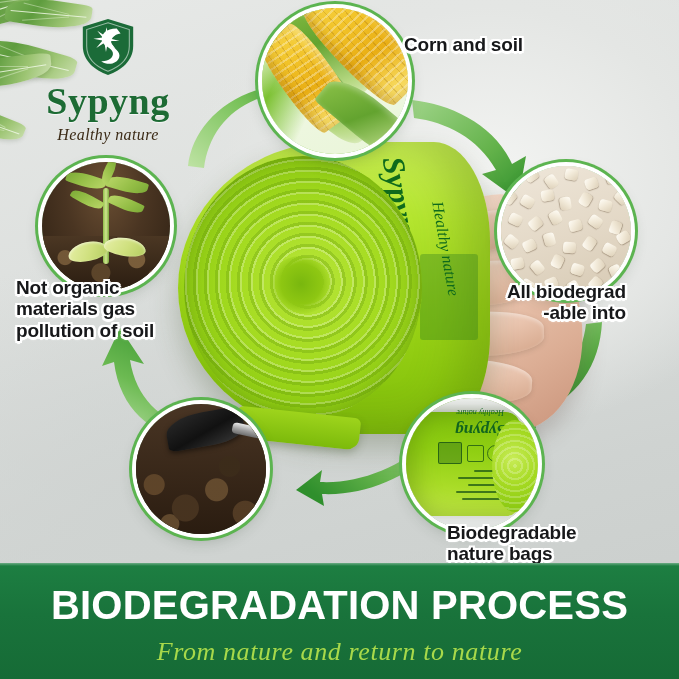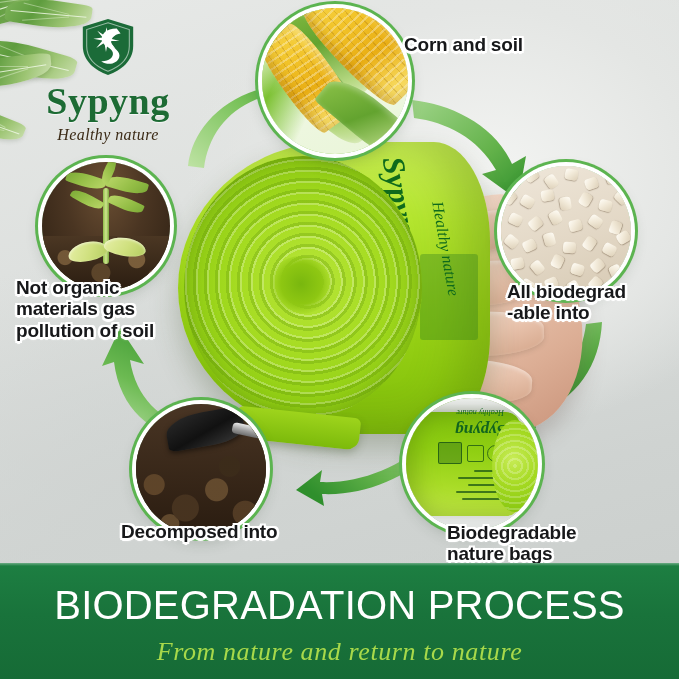--- a/index.html
+++ b/index.html
@@ -225,21 +225,21 @@
   .banner{
     position:absolute;left:0;right:0;bottom:0;
     background:linear-gradient(180deg,#1d7f42 0%,#19733b 45%,#166b36 100%);
     text-align:center;
   }
   .banner:before{
     content:"";position:absolute;left:0;right:0;top:0;height:3px;
     background:linear-gradient(180deg,rgba(255,255,255,.35),rgba(255,255,255,0));
   }
   .banner-title{
-    color:#ffffff;font-weight:400;letter-spacing:.2px;line-height:1;
+    color:#ffffff;font-weight:700;letter-spacing:.2px;line-height:1;
     font-family:"Liberation Sans",sans-serif;
   }
   .banner-sub{
     color:#a8d94a;font-family:"Liberation Serif",serif;font-style:italic;
     letter-spacing:.6px;line-height:1;
   }
 </style>
 </head>
 <body>
 
@@ -446,32 +446,31 @@
         <div class="brand" style="left:16px;bottom:-4px;font-size:8px;font-weight:400;">Healthy nature</div>
       </div>
       <div class="roll-end" style="left:86px;top:22px;width:46px;height:92px;"></div>
     </div>
   </div>
 
   <div class="callout" style="left:404px;top:34px;font-size:19px;">
     <div>Corn and soil</div>
   </div>
 
-  <div class="callout" style="left:507px;top:281px;font-size:19px;">
+  <div class="callout" style="left:507px;top:281px;font-size:19px;text-align:right;">
     <div>All biodegrad</div>
     <div>-able into</div>
   </div>
 
   <div class="callout" style="left:412px;top:522px;font-size:19px;margin-left:35px;">
     <div>Biodegradable</div>
     <div>nature bags</div>
   </div>
 
   <div class="callout" style="left:121px;top:521px;font-size:19px;">
-    <div>Decomposed into</div>
   </div>
 
   <div class="callout" style="left:16px;top:277px;font-size:19px;">
     <div>Not organic</div>
     <div>materials gas</div>
     <div>pollution of soil</div>
   </div>
 
   <div class="banner" style="height:116px;">
     <div class="banner-title" style="font-size:40px;padding-top:22px;">BIODEGRADATION PROCESS</div>

